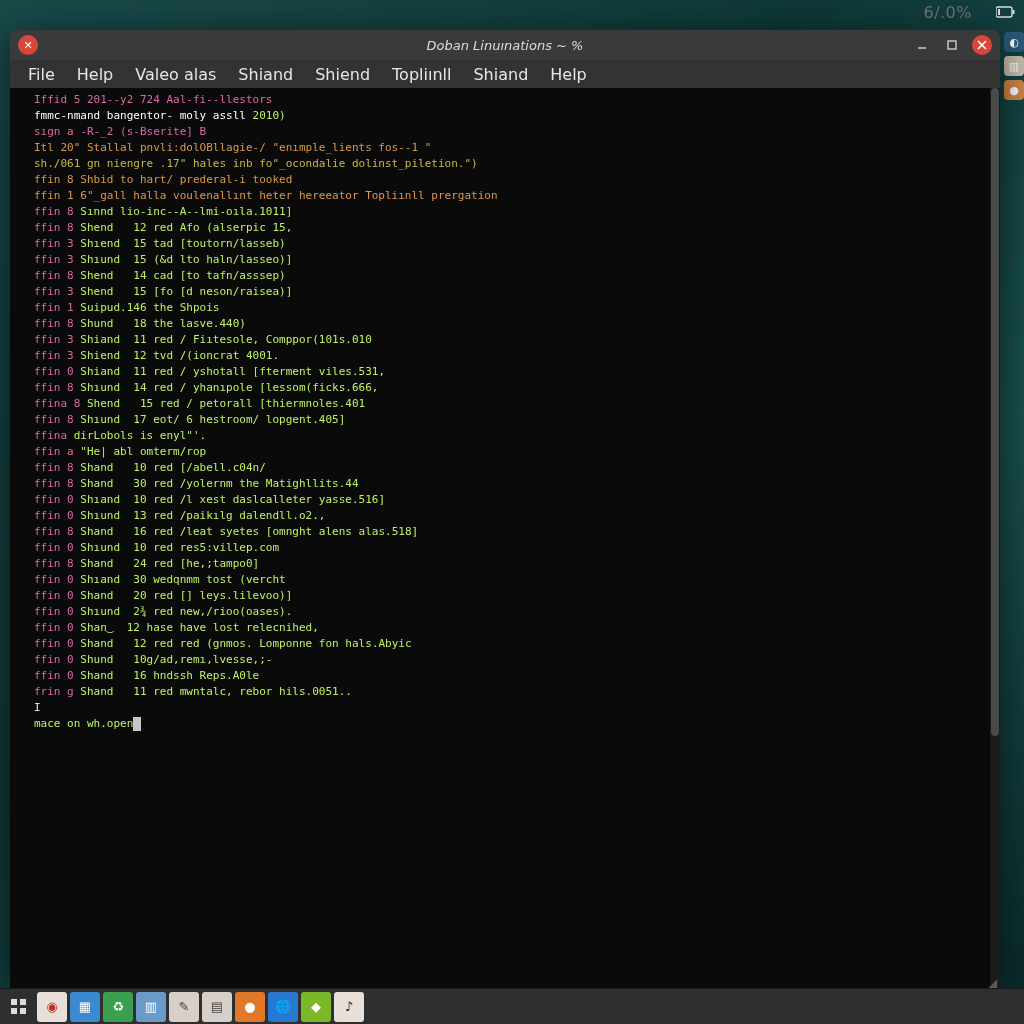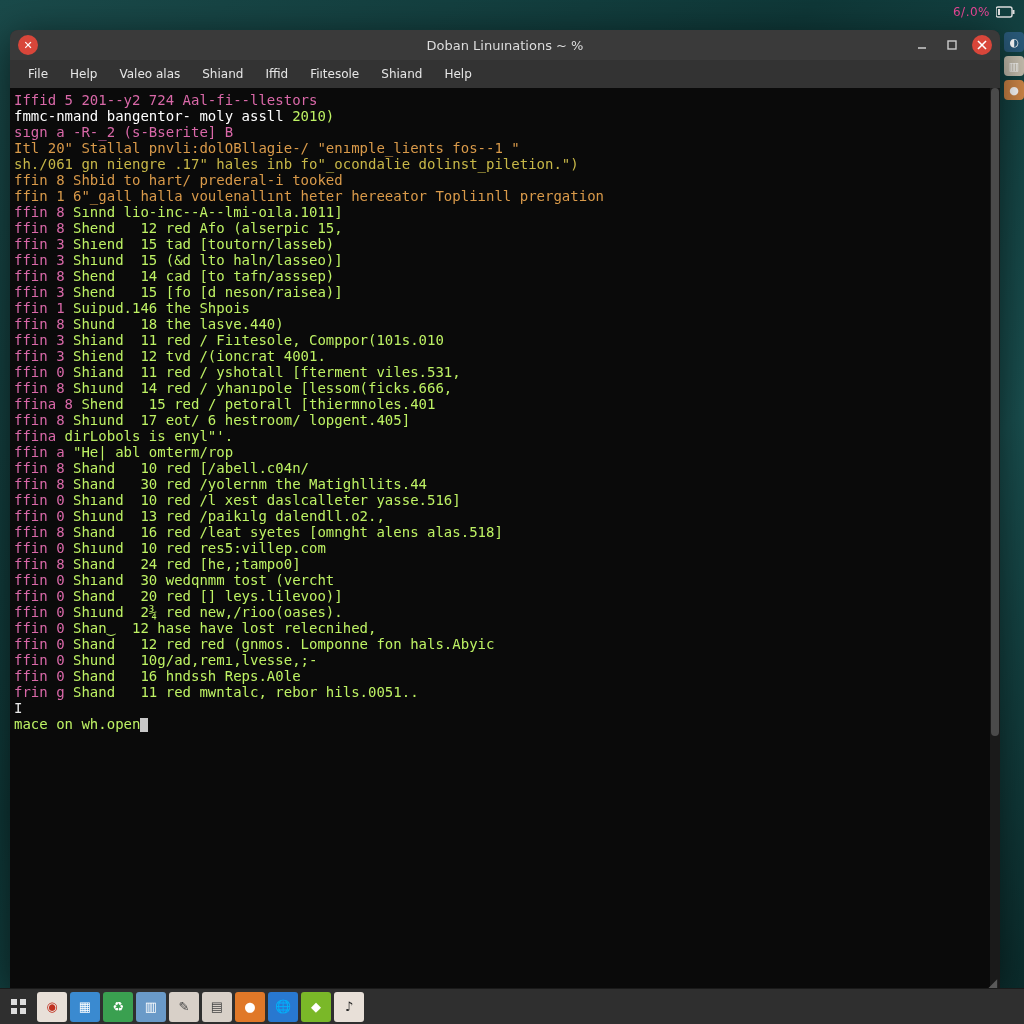--- a/index.html
+++ b/index.html
@@ -10,24 +10,24 @@
     position: relative;
   }
 
   
   .systray {
     position: absolute;
     top: 0; right: 0;
     height: 24px;
     display: flex;
     align-items: center;
-    gap: 6px;
+    gap: 24px;
     padding: 2px 8px;
-    color: #ec4899;
-    font-size: 12px;
+    color: #737373;
+    font-size: 16px;
   }
   .systray .battery-text { letter-spacing: .5px; }
   .systray .battery-icon svg { display:block; }
 
   
   .rightdock {
     position: absolute;
     right: 0;
     top: 30px;
     width: 22px;
@@ -72,20 +72,21 @@
     display:flex;align-items:center;justify-content:center;
     color:#fff; font-size:11px; font-weight:bold;
   }
   .titlebar .title {
     position: absolute;
     left: 0; right: 0;
     text-align: center;
     color: #ddd;
     font-size: 13px;
     pointer-events: none;
+    font-style: italic;
   }
   .titlebar .winctrls {
     margin-left: auto;
     display: flex;
     gap: 10px;
     align-items: center;
   }
   .winbtn {
     width: 20px; height: 20px;
     border-radius: 50%;
@@ -99,36 +100,36 @@
   .menubar {
     height: 28px;
     background: #333;
     display: flex;
     align-items: center;
     gap: 2px;
     padding: 0 8px;
   }
   .menuitem {
     color: #e6e6e6;
-    font-size: 12px;
+    font-size: 16px;
     padding: 4px 10px;
     border-radius: 3px;
   }
 
   .termwrap {
     flex: 1;
     display: flex;
     background: #0a0a0a;
     position: relative;
   }
   .terminal {
     flex: 1;
-    padding: 4px 6px 4px 4px;
+    padding: 4px 6px 4px 24px;
     font-family: "DejaVu Sans Mono","Liberation Mono",monospace;
-    font-size: 14px;
+    font-size: 11px;
     line-height: 16px;
     color: #c8c8c8;
     white-space: pre;
     overflow: hidden;
   }
   .terminal .line { display:block; height:16px; }
   .c-pink   { color: #d968a8; }
   .c-orange { color: #d99a4a; }
   .c-yellow { color: #c8b848; }
   .c-grey   { color: #bef264; }
@@ -230,22 +231,22 @@
           </svg>
       </div>
     </div>
   </div>
 
   <div class="menubar" id="menubar">
       <div class="menuitem">File</div>
       <div class="menuitem">Help</div>
       <div class="menuitem">Valeo alas</div>
       <div class="menuitem">Shiand</div>
-      <div class="menuitem">Iffid</div>
-      <div class="menuitem">Fiıtesole</div>
+      <div class="menuitem">Shiend</div>
+      <div class="menuitem">Topliınll</div>
       <div class="menuitem">Shiand</div>
       <div class="menuitem">Help</div>
     </div>
 
   <div class="termwrap">
     <div class="terminal" id="terminal"><span class="line"><span class="c-pink">Iffid 5 201--y2 724 Aal-fi--llestors</span></span><span class="line"><span class="c-dim">fmmc-nmand bangentor- moly assll </span><span class="c-grey">2010)</span></span><span class="line"><span class="c-pink">sıgn a -R-_2 (s-Bserite] B</span></span><span class="line"><span class="c-orange">Itl 20" Stallal pnvli:dolOBllagie-/ "enımple_lients fos--1 "</span></span><span class="line"><span class="c-yellow">sh./061 gn niengre .17" hales inb fo"_ocondalie dolinst_piletion.")</span></span><span class="line"><span class="c-orange">ffin 8 Shbid to hart/ prederal-i tooked</span></span><span class="line"><span class="c-orange">ffin 1 6"_gall halla voulenallınt heter hereeator Topliınll prergation</span></span><span class="line"><span class="c-pink">ffin 8</span><span class="c-grey"> Sınnd lio-inc--A--lmi-oıla.1011]</span></span><span class="line"><span class="c-pink">ffin 8</span><span class="c-grey"> Shend   12 red Afo (alserpic 15,</span></span><span class="line"><span class="c-pink">ffin 3</span><span class="c-grey"> Shıend  15 tad [toutorn/lasseb)</span></span><span class="line"><span class="c-pink">ffin 3</span><span class="c-grey"> Shıund  15 (&amp;d lto haln/lasseo)]</span></span><span class="line"><span class="c-pink">ffin 8</span><span class="c-grey"> Shend   14 cad [to tafn/asssep)</span></span><span class="line"><span class="c-pink">ffin 3</span><span class="c-grey"> Shend   15 [fo [d neson/raisea)]</span></span><span class="line"><span class="c-pink">ffin 1</span><span class="c-grey"> Suipud.146 the Shpois</span></span><span class="line"><span class="c-pink">ffin 8</span><span class="c-grey"> Shund   18 the lasve.440)</span></span><span class="line"><span class="c-pink">ffin 3</span><span class="c-grey"> Shiand  11 red / Fiıtesole, Comppor(101s.010</span></span><span class="line"><span class="c-pink">ffin 3</span><span class="c-grey"> Shiend  12 tvd /(ioncrat 4001.</span></span><span class="line"><span class="c-pink">ffin 0</span><span class="c-grey"> Shiand  11 red / yshotall [fterment viles.531,</span></span><span class="line"><span class="c-pink">ffin 8</span><span class="c-grey"> Shıund  14 red / yhanıpole [lessom(ficks.666,</span></span><span class="line"><span class="c-pink">ffina 8</span><span class="c-grey"> Shend   15 red / petorall [thiermnoles.401</span></span><span class="line"><span class="c-pink">ffin 8</span><span class="c-grey"> Shıund  17 eot/ 6 hestroom/ lopgent.405]</span></span><span class="line"><span class="c-pink">ffina </span><span class="c-grey">dirLobols is enyl"'.</span></span><span class="line"><span class="c-pink">ffin a </span><span class="c-grey">"He| abl omterm/rop</span></span><span class="line"><span class="c-pink">ffin 8</span><span class="c-grey"> Shand   10 red [/abell.c04n/</span></span><span class="line"><span class="c-pink">ffin 8</span><span class="c-grey"> Shand   30 red /yolernm the Matighllits.44</span></span><span class="line"><span class="c-pink">ffin 0</span><span class="c-grey"> Shıand  10 red /l xest daslcalleter yasse.516]</span></span><span class="line"><span class="c-pink">ffin 0</span><span class="c-grey"> Shıund  13 red /paikılg dalendll.o2.,</span></span><span class="line"><span class="c-pink">ffin 8</span><span class="c-grey"> Shand   16 red /leat syetes [omnght alens alas.518]</span></span><span class="line"><span class="c-pink">ffin 0</span><span class="c-grey"> Shıund  10 red res5:villep.com</span></span><span class="line"><span class="c-pink">ffin 8</span><span class="c-grey"> Shand   24 red [he,;tampo0]</span></span><span class="line"><span class="c-pink">ffin 0</span><span class="c-grey"> Shıand  30 wedqnmm tost (vercht</span></span><span class="line"><span class="c-pink">ffin 0</span><span class="c-grey"> Shand   20 red [] leys.lilevoo)]</span></span><span class="line"><span class="c-pink">ffin 0</span><span class="c-grey"> Shıund  2¾ red new,/rioo(oases).</span></span><span class="line"><span class="c-pink">ffin 0</span><span class="c-grey"> Shan‿  12 hase have lost relecnihed,</span></span><span class="line"><span class="c-pink">ffin 0</span><span class="c-grey"> Shand   12 red red (gnmos. Lomponne fon hals.Abyic</span></span><span class="line"><span class="c-pink">ffin 0</span><span class="c-grey"> Shund   10g/ad,remı,lvesse,;-</span></span><span class="line"><span class="c-pink">ffin 0</span><span class="c-grey"> Shand   16 hndssh Reps.A0le</span></span><span class="line"><span class="c-pink">frin g</span><span class="c-grey"> Shand   11 red mwntalc, rebor hils.0051..</span></span><span class="line"><span class="c-white">I</span></span><span class="line"><span class="c-grey">mace on wh.open</span><span class="cursor"></span></span></div>
     <div class="scrollbar">
       <div class="scrollthumb"></div>
     </div>
     <div class="resizegrip">◢</div>

